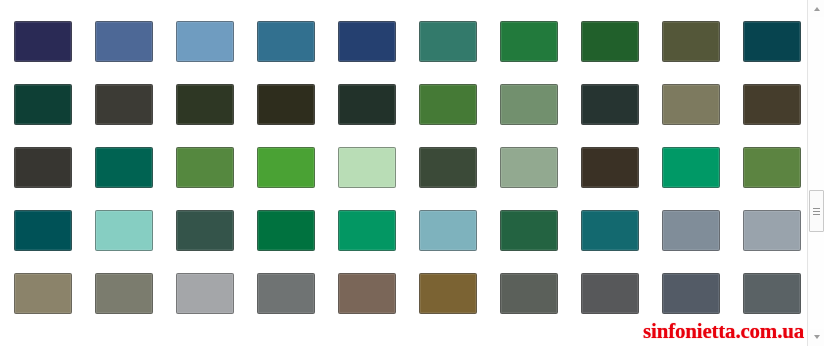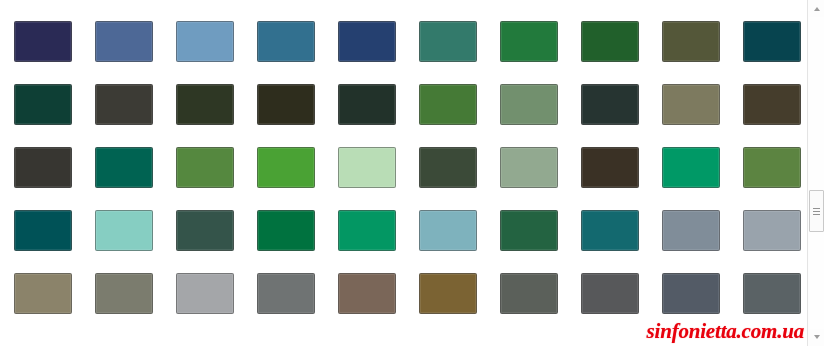--- a/index.html
+++ b/index.html
@@ -17,21 +17,20 @@
     position: relative;
   }
 
   #palette-page {
     position: absolute;
     left: 0;
     top: 0;
     width: 824px;
     height: 346px;
     background: #ffffff;
-    font-style: italic;
   }
 
   
   #swatch-grid {
     position: absolute;
     left: 14px;
     top: 21px;
     width: 788px;
     display: grid;
     grid-template-columns: repeat(10, 58px);

